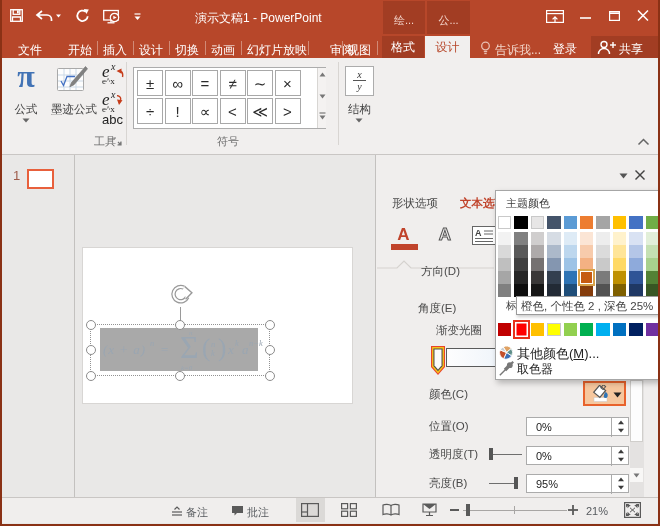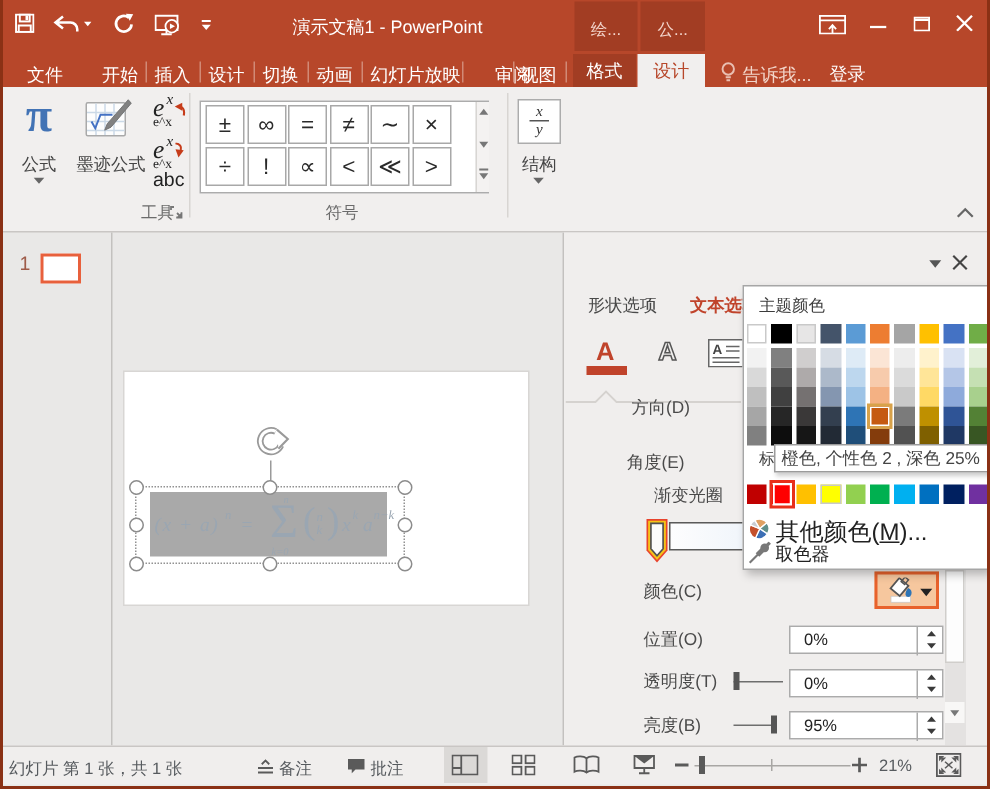--- a/index.html
+++ b/index.html
@@ -115,20 +115,31 @@
       <svg width="13" height="14" viewBox="0 0 13 14">
           <g stroke="#E9BFB2" stroke-width="1.3" fill="none">
             <circle cx="6.5" cy="5" r="3.8"></circle>
             <line x1="4.8" y1="10.5" x2="8.2" y2="10.5"></line>
             <line x1="5.3" y1="12.5" x2="7.7" y2="12.5"></line>
           </g>
         </svg>
     </div>
     <div class="abs" style="left:495px;top:6px;color:#F2D5C9;">告诉我...</div>
     <div class="abs" style="left:553px;top:5px;">登录</div>
+    <div class="abs" style="left:591px;top:0;width:67px;height:23px;background:#A23D23;">
+      <svg class="abs" style="left:6px;top:4px;" width="20" height="15" viewBox="0 0 20 15">
+          <g stroke="#fff" stroke-width="1.4" fill="none">
+            <circle cx="7" cy="4.5" r="3"></circle>
+            <path d="M1.5 14 a5.5 5.5 0 0 1 11 0"></path>
+            <line x1="16" y1="2" x2="16" y2="8"></line>
+            <line x1="13" y1="5" x2="19" y2="5"></line>
+          </g>
+        </svg>
+      <div class="abs" style="left:28px;top:5px;">共享</div>
+    </div>
   </div>
 
   <div class="abs" style="left:0;top:58px;width:660px;height:96px;background:#F1EFEE;"></div>
   <div class="abs" style="left:0;top:154px;width:660px;height:1px;background:#C9C6C4;"></div>
   <div id="ribbon" class="abs" style="left:0;top:59px;width:660px;height:95px;">
 
     <div class="abs" style="left:13px;top:1px;width:26px;height:34px;color:#4273B5;font-family:'Liberation Serif',serif;font-size:32px;font-weight:bold;line-height:33px;text-align:center;">π</div>
     <div class="abs" style="left:12px;top:43px;width:28px;text-align:center;font-size:11.5px;color:#444;">公式</div>
     <div class="abs" style="left:22px;top:59px;">
         <svg width="8" height="5" viewBox="0 0 8 5">
@@ -478,38 +489,37 @@
           <svg width="15" height="15" viewBox="0 0 15 15">
             <g stroke="#fff" stroke-width="0.9">
               <path d="M7.5 7.5 L4.2 1.9 A6.5 6.5 0 0 1 12.3 3.5 Z" fill="#DFA163"></path>
               <path d="M7.5 7.5 L12.3 3.5 A6.5 6.5 0 0 1 12.6 10.9 Z" fill="#5F8F8A"></path>
               <path d="M7.5 7.5 L12.6 10.9 A6.5 6.5 0 0 1 4.6 13.8 Z" fill="#3C6FB5"></path>
               <path d="M7.5 7.5 L4.6 13.8 A6.5 6.5 0 0 1 1.2 4.9 Z" fill="#C34F2B"></path>
               <path d="M7.5 7.5 L1.2 4.9 A6.5 6.5 0 0 1 4.2 1.9 Z" fill="#C9CDD1"></path>
             </g>
           </svg>
         </div>
-      <div class="abs" style="left:21px;top:154px;font-size:16px;color:#222;">其他颜色(<span style="text-decoration:underline;">M</span>)...</div>
+      <div class="abs" style="left:21px;top:154px;font-size:13px;color:#222;">其他颜色(<span style="text-decoration:underline;">M</span>)...</div>
       <div class="abs" style="left:3px;top:170px;">
           <svg width="15" height="15" viewBox="0 0 15 15">
             <path d="M0.8 14.2 L7.8 7.2" stroke="#787878" stroke-width="1.4"></path>
             <path d="M6 9 L9.5 5.5" stroke="#787878" stroke-width="3.4"></path>
             <circle cx="10.8" cy="4.2" r="2.9" fill="#787878"></circle>
             <path d="M12.2 2.8 L14.2 0.8" stroke="#787878" stroke-width="2.2"></path>
           </svg>
         </div>
       <div class="abs" style="left:21px;top:170px;font-size:12px;color:#222;">取色器</div>
     </div>
 
     <div class="abs" style="left:516px;top:141px;width:152px;height:19px;background:#fff;border:1px solid #9B9B9B;box-shadow:1px 2px 3px rgba(0,0,0,0.2);font-size:11.5px;color:#444;line-height:18px;padding-left:4px;white-space:nowrap;overflow:hidden;">橙色, 个性色 2 , 深色 25%</div>
   </div>
 
   <div class="abs" style="left:0;top:497px;width:660px;height:26px;background:#F0EEED;border-top:1px solid #C9C6C4;"></div>
   <div id="statusbar" class="abs" style="left:0;top:497px;width:660px;height:26px;font-size:11px;color:#565A5E;">
-    <div class="abs" style="left:6px;top:8px;">幻灯片 第 1 张，共 1 张</div>
     <div class="abs" style="left:171px;top:8px;">
         <svg width="12" height="12" viewBox="0 0 12 12">
           <g stroke="#5A5A5A" stroke-width="1.2" fill="none">
             <path d="M3.5 4.5 L6 2 L8.5 4.5"></path>
             <line x1="1" y1="7" x2="11" y2="7"></line>
             <line x1="1" y1="10" x2="11" y2="10"></line>
           </g>
         </svg>
       </div>
     <div class="abs" style="left:186px;top:8px;">备注</div>

